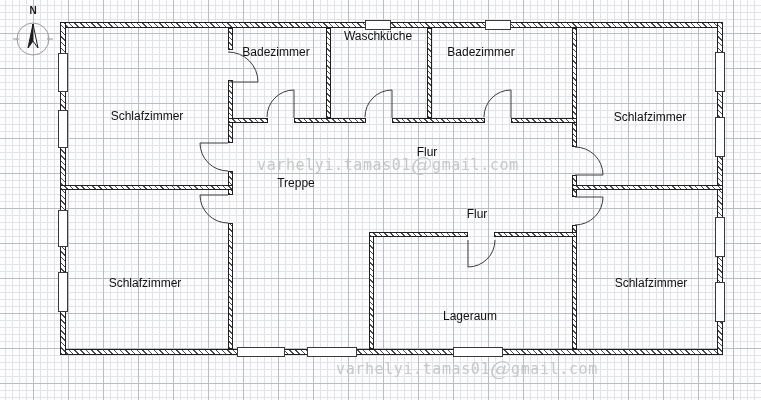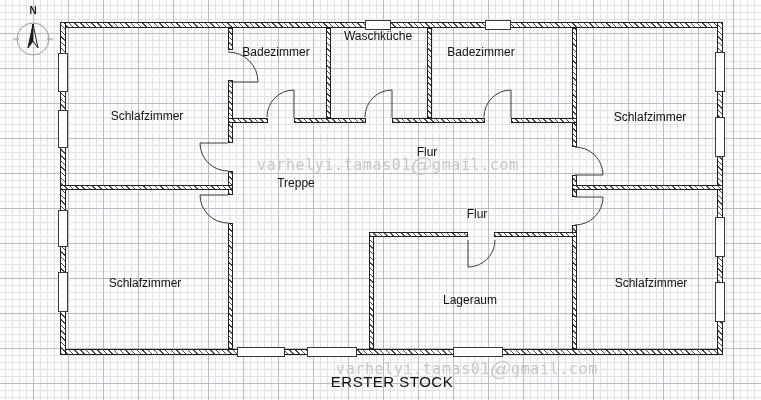--- a/index.html
+++ b/index.html
@@ -135,25 +135,24 @@
 
   <span class="room-label" style="left:147px;top:116px">Schlafzimmer</span>
   <span class="room-label" style="left:276px;top:52px">Badezimmer</span>
   <span class="room-label" style="left:378px;top:36px">Waschküche</span>
   <span class="room-label" style="left:481px;top:52px">Badezimmer</span>
   <span class="room-label" style="left:650px;top:117px">Schlafzimmer</span>
   <span class="room-label" style="left:427px;top:152px">Flur</span>
   <span class="room-label" style="left:296px;top:183px">Treppe</span>
   <span class="room-label" style="left:477px;top:214px">Flur</span>
   <span class="room-label" style="left:145px;top:283px">Schlafzimmer</span>
-  <span class="room-label" style="left:470px;top:300px">Lageraum</span>
+  <span class="room-label" style="left:470px;top:316px">Lageraum</span>
   <span class="room-label" style="left:651px;top:283px">Schlafzimmer</span>
 
   <div class="watermark" style="left:257px;top:153px">
     <span>varhelyi.tamas01</span><span class="at">@</span><span>gmail.com</span>
   </div>
   <div class="watermark" style="left:336px;top:357px">
     <span>varhelyi.tamas01</span><span class="at">@</span><span>gmail.com</span>
   </div>
 
-  <span class="plan-title" style="left:392px;top:381px">ERSTER STOCK</span>
 
 </div>
 
 </body></html>

